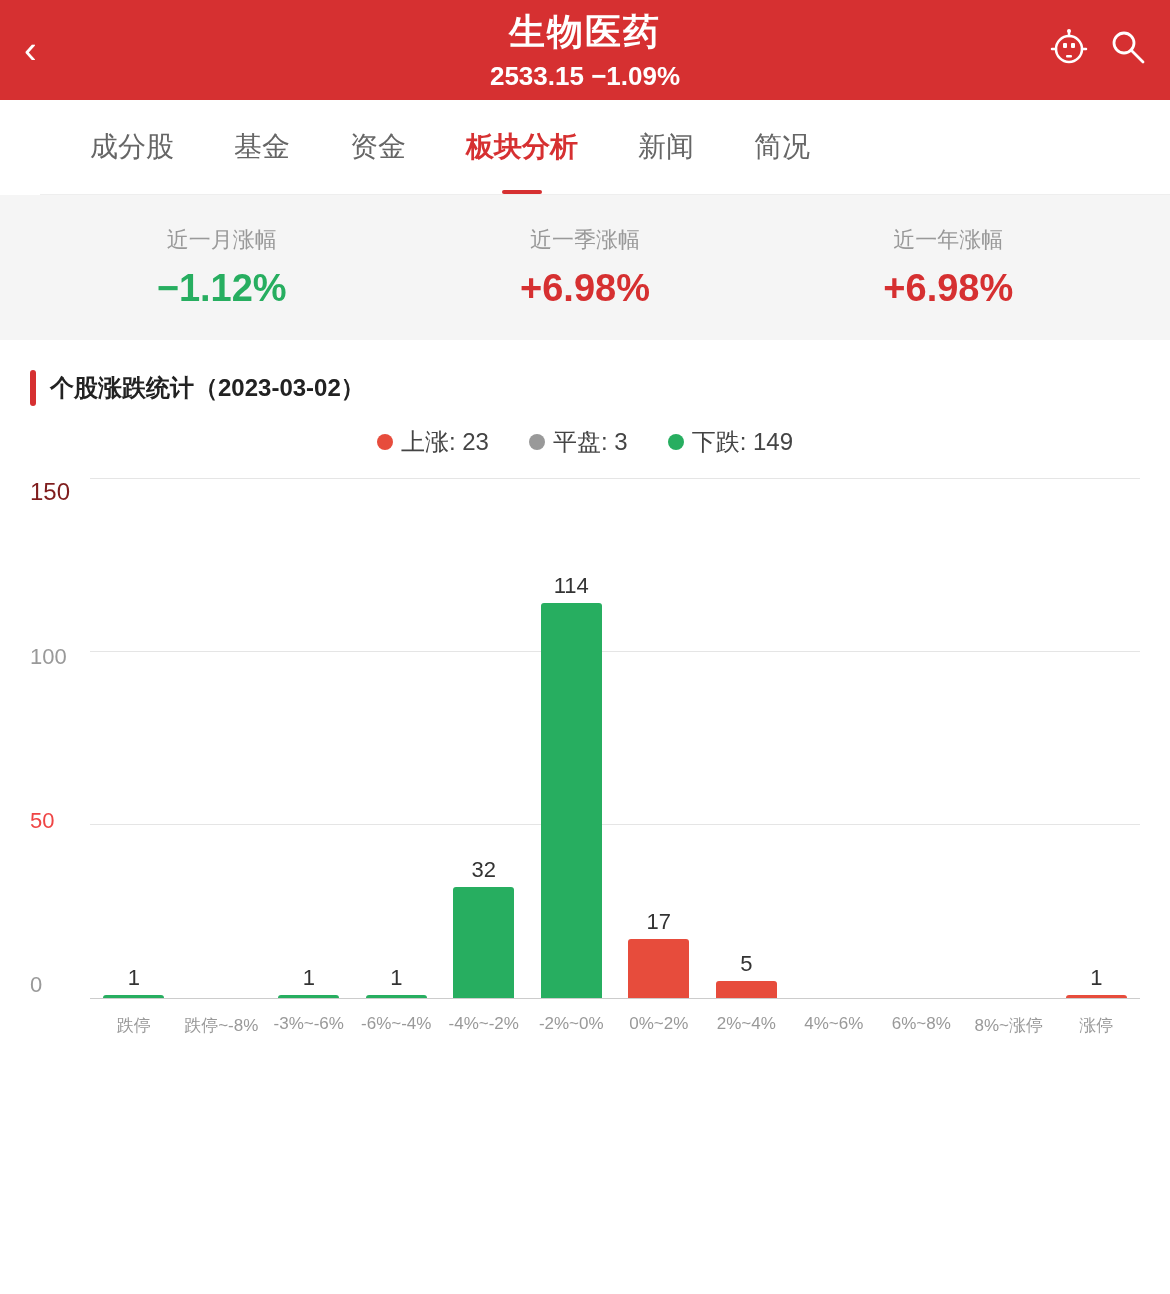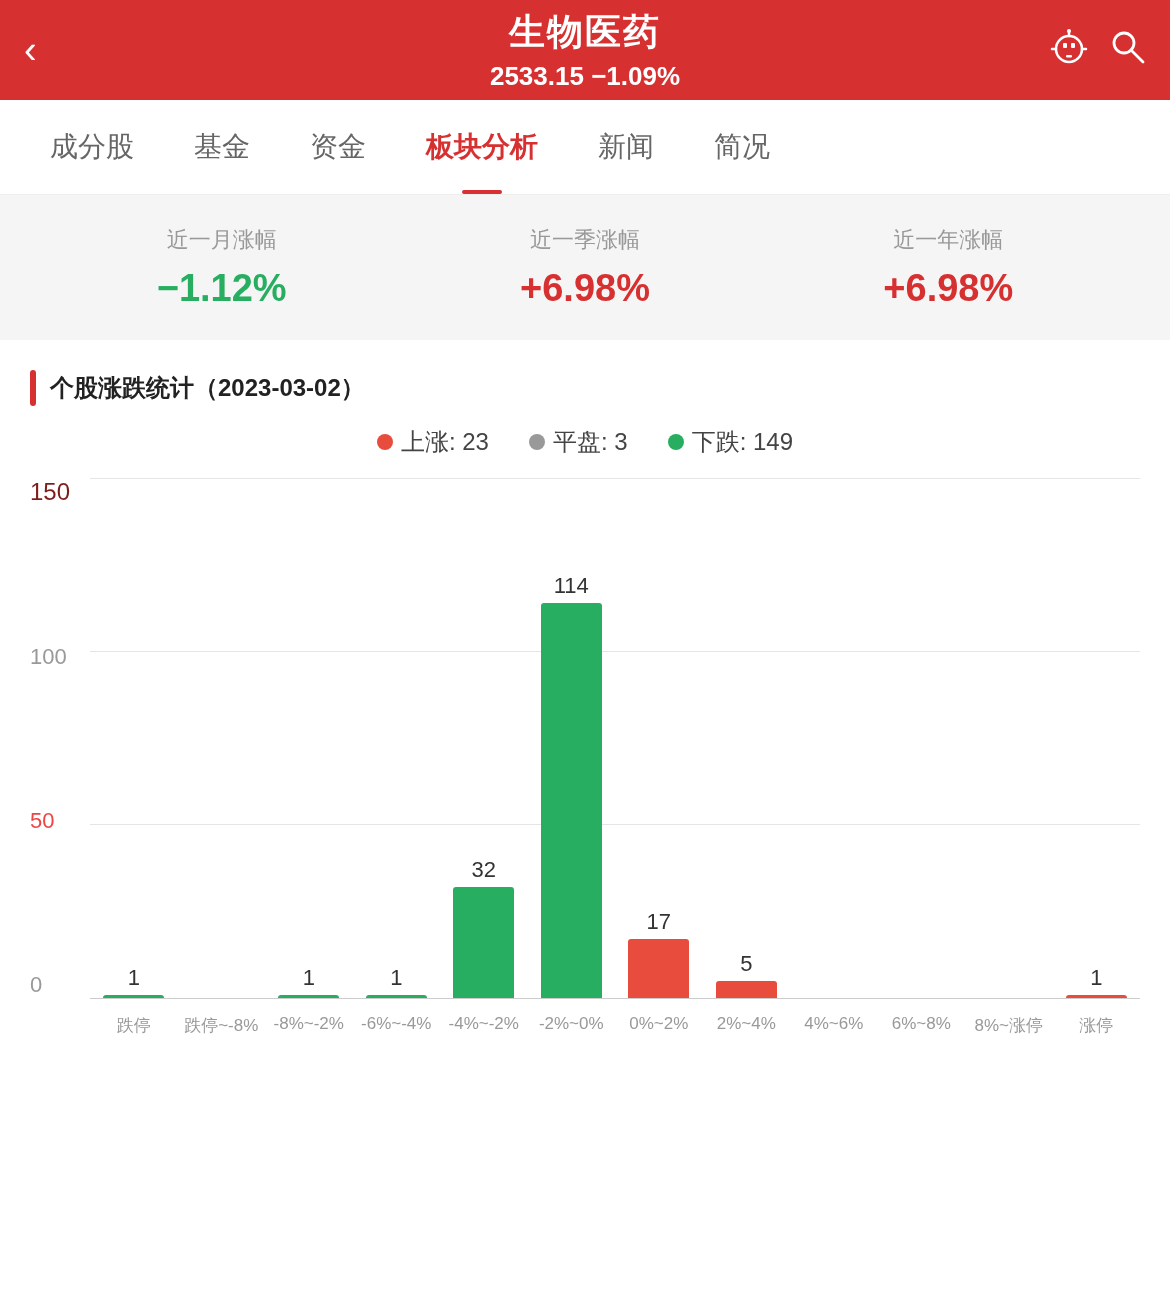--- a/index.html
+++ b/index.html
@@ -57,20 +57,21 @@
       font-size: 32px;
       cursor: pointer;
     }
 
     
     .tabs {
       display: flex;
       border-bottom: 1px solid #eee;
       padding: 0 20px;
       background: #fff;
+      margin-left: 40px;
     }
     .tab {
       padding: 28px 30px;
       font-size: 28px;
       color: #666;
       cursor: pointer;
       position: relative;
       white-space: nowrap;
     }
     .tab.active {
@@ -301,21 +302,21 @@
           </div>
           <div style="flex: 1 1 0%; display: flex; flex-direction: column; align-items: center; justify-content: flex-end; height: 100%;">
             <div style="font-size: 22px; color: rgb(51, 51, 51); margin-bottom: 4px; font-weight: 500;">1</div>
             <div style="width: 70%; height: 3px; border-radius: 3px 3px 0px 0px; min-height: 3px; background: rgb(231, 76, 60);"></div>
           </div>
         </div>
 
       <div id="x-labels" style="display:flex; margin-top:8px;">
       <div style="flex: 1 1 0%; text-align: center; font-size: 17px; color: rgb(153, 153, 153); padding-top: 8px;">跌停</div>
           <div style="flex: 1 1 0%; text-align: center; font-size: 17px; color: rgb(153, 153, 153); padding-top: 8px;">跌停~-8%</div>
-          <div style="flex: 1 1 0%; text-align: center; font-size: 17px; color: rgb(153, 153, 153); padding-top: 8px;">-8%~-2%</div>
+          <div style="flex: 1 1 0%; text-align: center; font-size: 17px; color: rgb(153, 153, 153); padding-top: 8px;">-3%~-6%</div>
           <div style="flex: 1 1 0%; text-align: center; font-size: 17px; color: rgb(153, 153, 153); padding-top: 8px;">-6%~-4%</div>
           <div style="flex: 1 1 0%; text-align: center; font-size: 17px; color: rgb(153, 153, 153); padding-top: 8px;">-4%~-2%</div>
           <div style="flex: 1 1 0%; text-align: center; font-size: 17px; color: rgb(153, 153, 153); padding-top: 8px;">-2%~0%</div>
           <div style="flex: 1 1 0%; text-align: center; font-size: 17px; color: rgb(153, 153, 153); padding-top: 8px;">0%~2%</div>
           <div style="flex: 1 1 0%; text-align: center; font-size: 17px; color: rgb(153, 153, 153); padding-top: 8px;">2%~4%</div>
           <div style="flex: 1 1 0%; text-align: center; font-size: 17px; color: rgb(153, 153, 153); padding-top: 8px;">4%~6%</div>
           <div style="flex: 1 1 0%; text-align: center; font-size: 17px; color: rgb(153, 153, 153); padding-top: 8px;">6%~8%</div>
           <div style="flex: 1 1 0%; text-align: center; font-size: 17px; color: rgb(153, 153, 153); padding-top: 8px;">8%~涨停</div>
           <div style="flex: 1 1 0%; text-align: center; font-size: 17px; color: rgb(153, 153, 153); padding-top: 8px;">涨停</div>
         </div>

